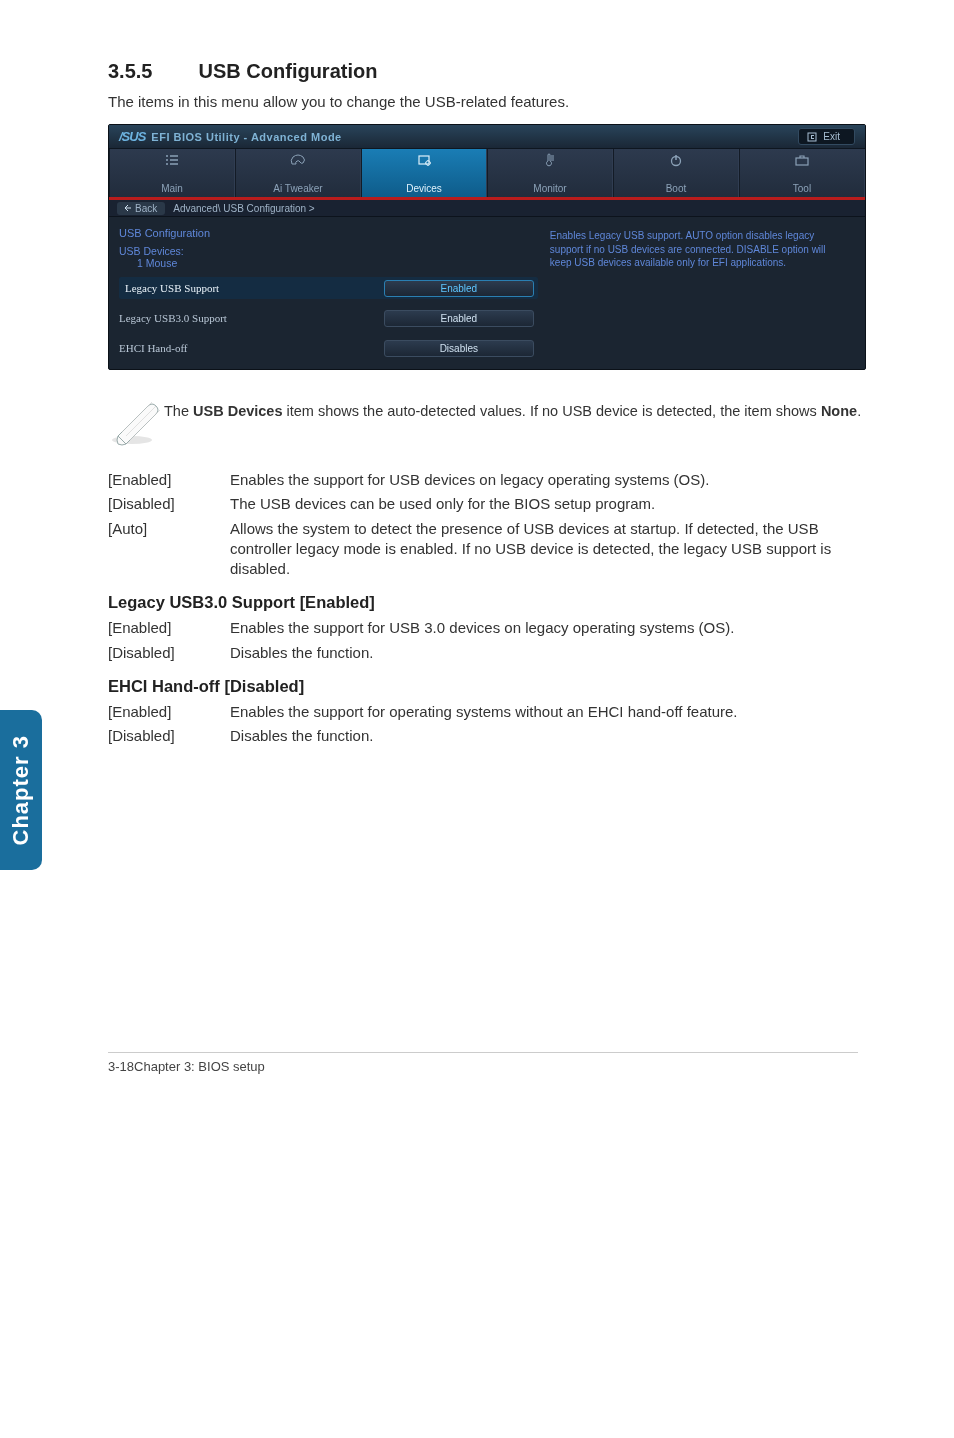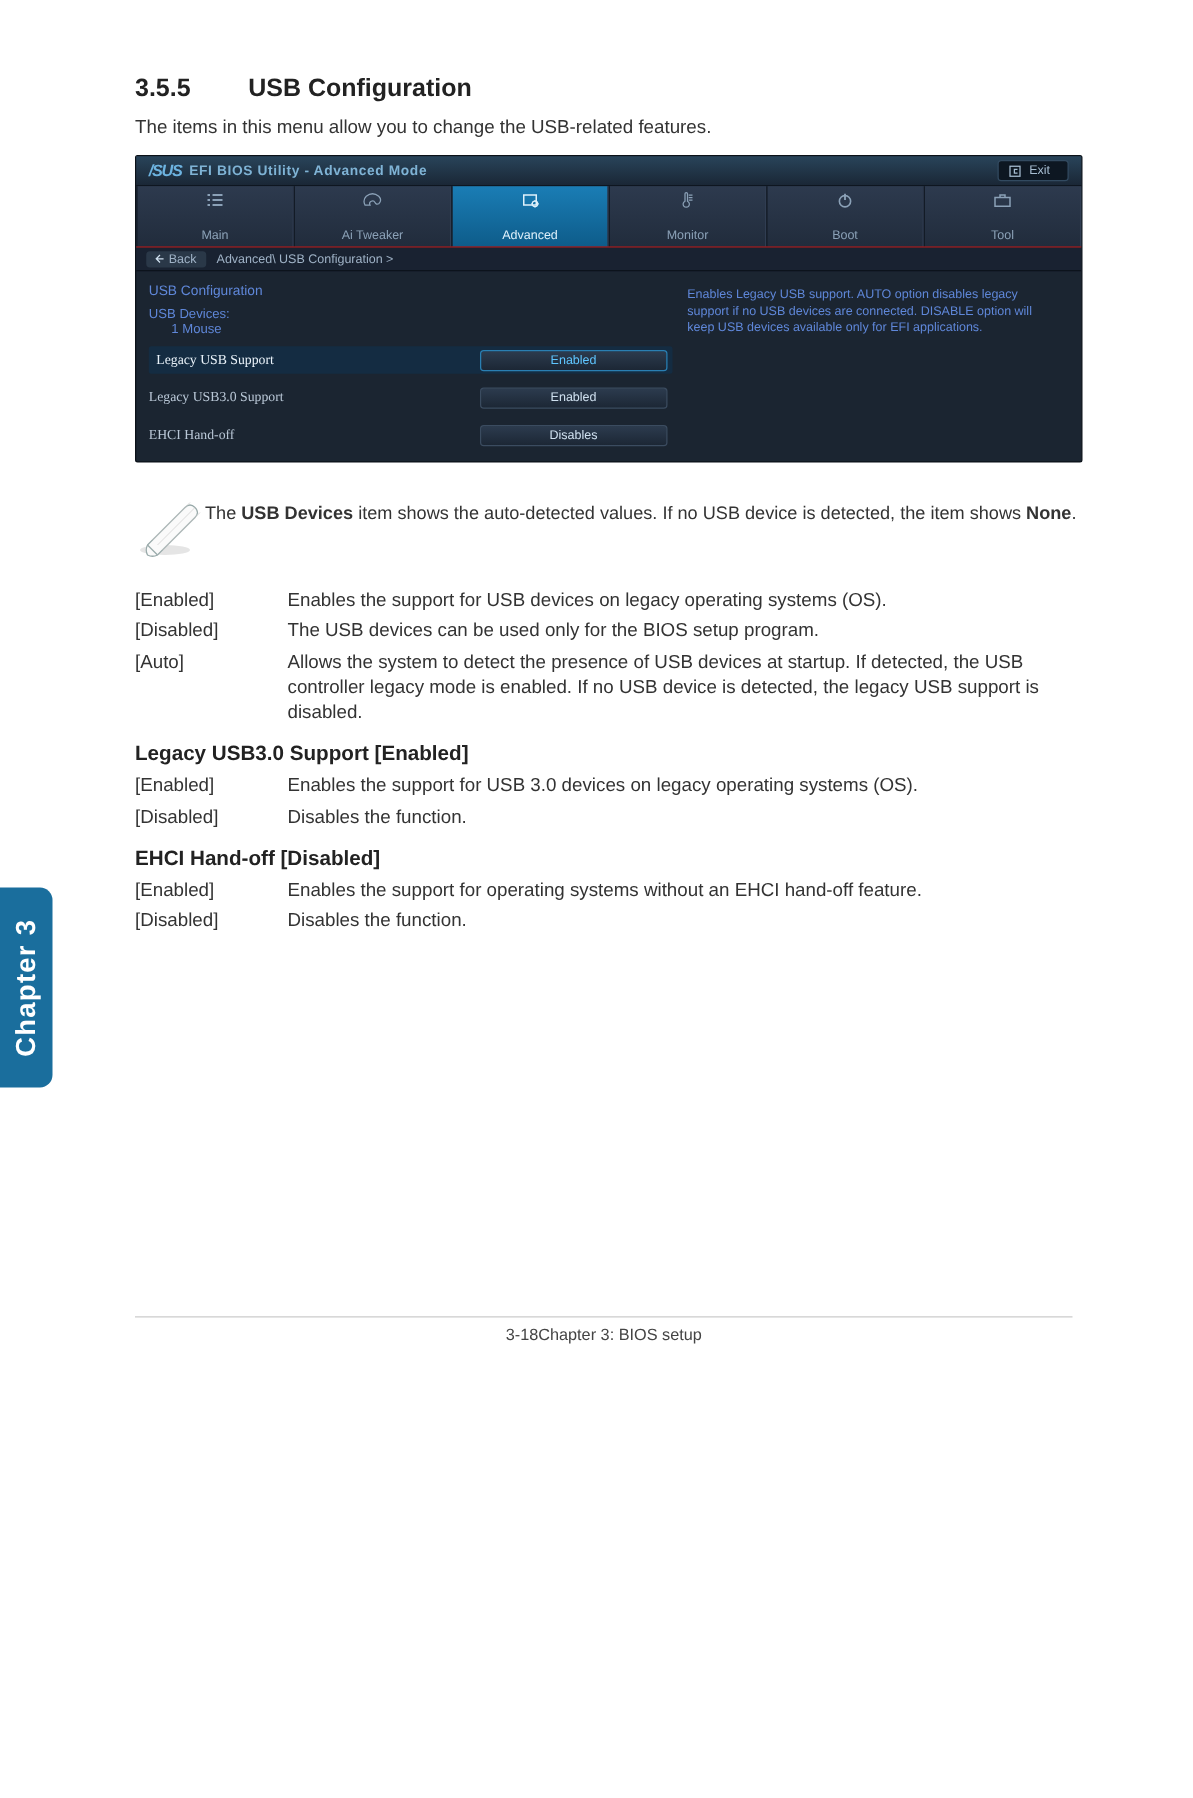--- a/index.html
+++ b/index.html
@@ -102,21 +102,21 @@
     align-items: center;
     justify-content: center;
   }
   .bios-tab.active .tab-icon { color: #dff1fb; }
 
   .breadcrumb {
     height: 20px;
     display: flex;
     align-items: center;
     background: #192231;
-    border-top: 1px solid #b91c1c;
+    border-top: 3px solid #b91c1c;
     border-bottom: 1px solid #0c131c;
     padding: 0 8px;
     gap: 8px;
     font-size: 10px;
     color: #9fb2c6;
   }
   .back-pill {
     background: #2a3848;
     border-radius: 3px;
     padding: 1px 8px 1px 6px;
@@ -239,21 +239,21 @@
   }
 
   .footer {
     position: absolute;
     bottom: 36px;
     left: 108px;
     right: 96px;
     border-top: 1px solid #ccc;
     padding-top: 6px;
     display: flex;
-    justify-content: center;
+    justify-content: flex-start;
     font-size: 13px;
     color: #444;
   }
 </style>
 </head>
 <body>
 
 <div class="side-tab">
   <span>Chapter 3</span>
 </div>
@@ -300,21 +300,21 @@
         <span>Ai Tweaker</span>
       </div>
       <div class="bios-tab active">
         <span class="tab-icon">
           <svg width="16" height="14" viewBox="0 0 16 14">
               <rect x="3" y="3" width="10" height="8" fill="none" stroke="currentColor" stroke-width="1.2"></rect>
               <circle cx="12" cy="10" r="2.2" fill="none" stroke="currentColor" stroke-width="1"></circle>
               <path d="M12 8v-1M12 12v1M10 10h-1M14 10h1" stroke="currentColor" stroke-width="1"></path>
             </svg>
         </span>
-        <span>Advanced</span>
+        <span>Devices</span>
       </div>
       <div class="bios-tab">
         <span class="tab-icon">
           <svg width="14" height="14" viewBox="0 0 14 14">
               <path d="M5 2v6a2.5 2.5 0 1 0 2 0V2a1 1 0 0 0-2 0z M8 3h3M8 5h3M8 7h3" fill="none" stroke="currentColor" stroke-width="1"></path>
             </svg>
         </span>
         <span>Monitor</span>
       </div>
       <div class="bios-tab">

